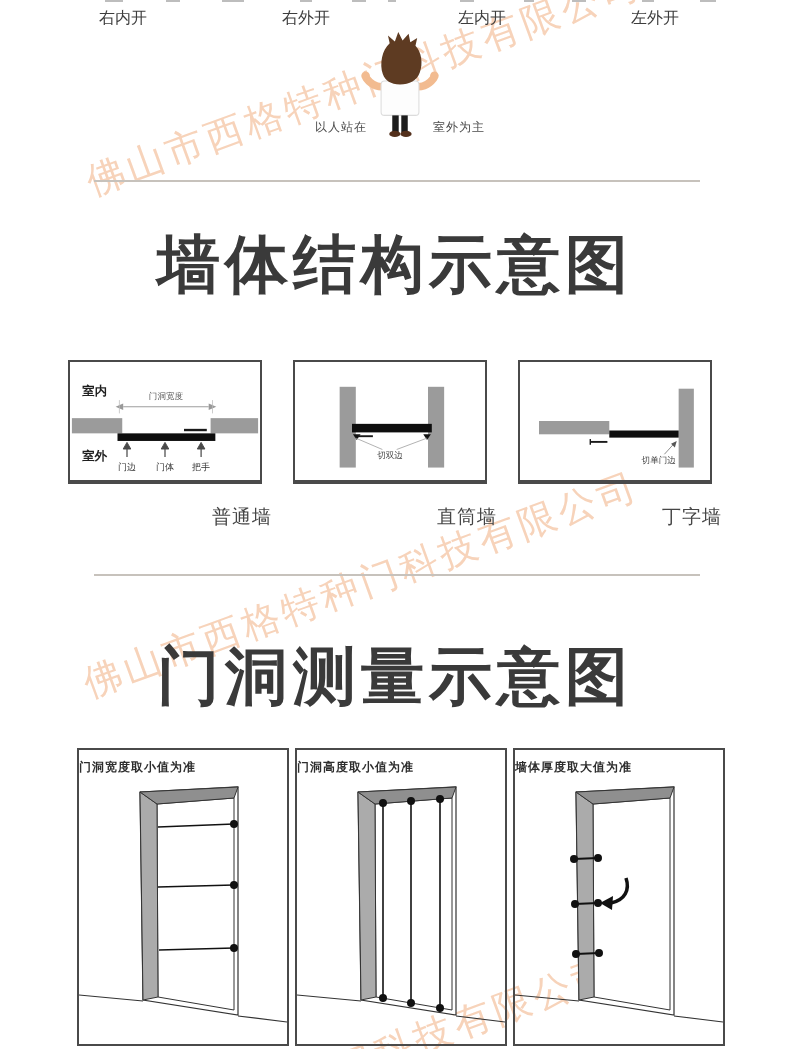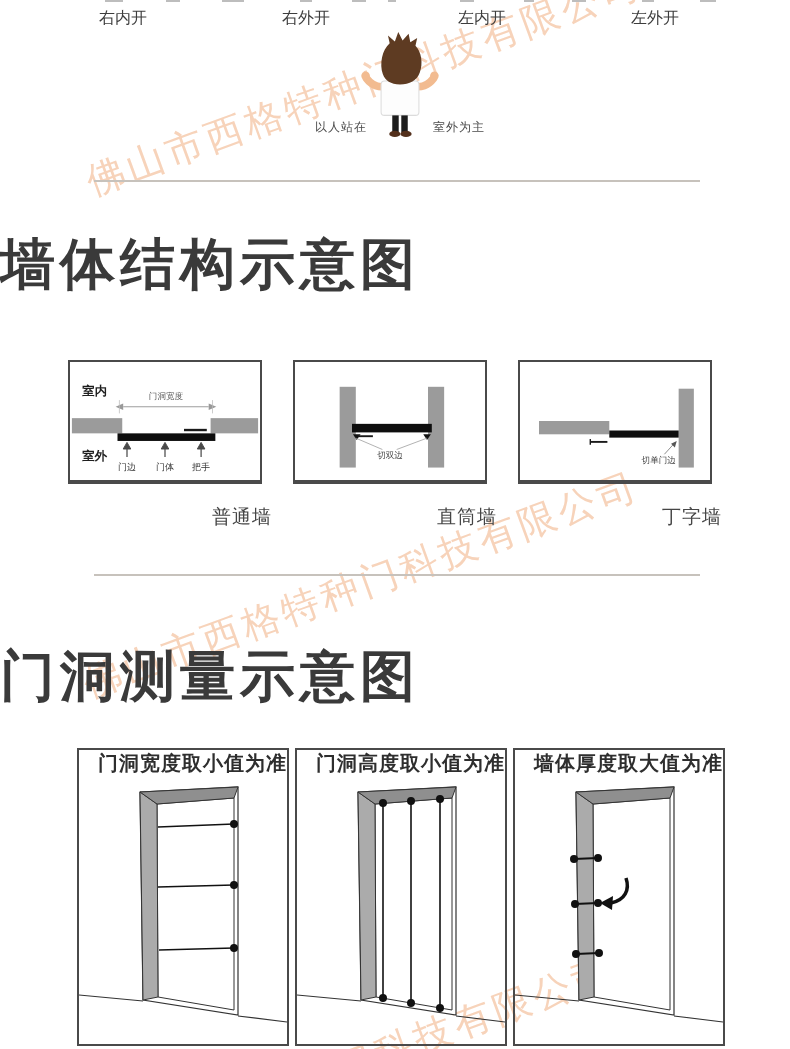--- a/index.html
+++ b/index.html
@@ -5,29 +5,29 @@
   html,body{margin:0;padding:0;}
   .page{position:relative;width:790px;height:1049px;background:#ffffff;overflow:hidden;
         font-family:"Liberation Sans",sans-serif;color:#3e3e3e;}
   .wm{position:absolute;z-index:0;font-size:38px;letter-spacing:4px;color:#f7d3ba;
       white-space:nowrap;transform:rotate(-20deg);transform-origin:0 50%;pointer-events:none;}
   .layer{position:absolute;inset:0;z-index:2;}
   .remnant{position:absolute;top:0;height:2px;background:#bdbdbd;}
   .top-label{position:absolute;top:8px;width:70px;text-align:center;font-size:16px;color:#3d3d3d;}
   .note{position:absolute;top:119px;font-size:12px;color:#4a4a4a;letter-spacing:1px;}
   .divider{position:absolute;left:94px;width:606px;height:2px;background:#c7c2bc;}
-  .h1{position:absolute;left:0;width:790px;font-size:55px;font-weight:800;
+  .h1{position:absolute;left:0;width:790px;text-align:center;font-size:63px;font-weight:800;
       color:#3a3a3a;letter-spacing:5px;line-height:56px;}
   .wbox{position:absolute;top:360px;width:194px;height:124px;box-sizing:border-box;
         border:2px solid #4a4a4a;border-bottom-width:4px;background:transparent;}
   .wbox svg{display:block;width:100%;height:100%;}
   .cap{position:absolute;top:504px;width:204px;text-align:right;font-size:19px;color:#454545;letter-spacing:1px;}
   .mbox{position:absolute;top:748px;width:212px;height:298px;box-sizing:border-box;
         border:2px solid #4a4a4a;background:transparent;}
-  .mtitle{text-align:right;font-size:20px;font-weight:bold;color:#2e2e2e;letter-spacing:1px;}
+  .mtitle{margin-top:9px;text-align:left;font-size:12px;font-weight:bold;color:#2e2e2e;letter-spacing:1px;}
   .mbox svg{position:absolute;left:0;top:32px;width:208px;height:264px;}
   .person{position:absolute;left:357px;top:31px;width:86px;height:106px;}
   svg text{font-family:"Liberation Sans",sans-serif;}
 </style>
 </head>
 <body>
 
 <div class="page">
 
   <div class="wm" style="left:88px;top:158px;">佛山市西格特种门科技有限公司</div>

